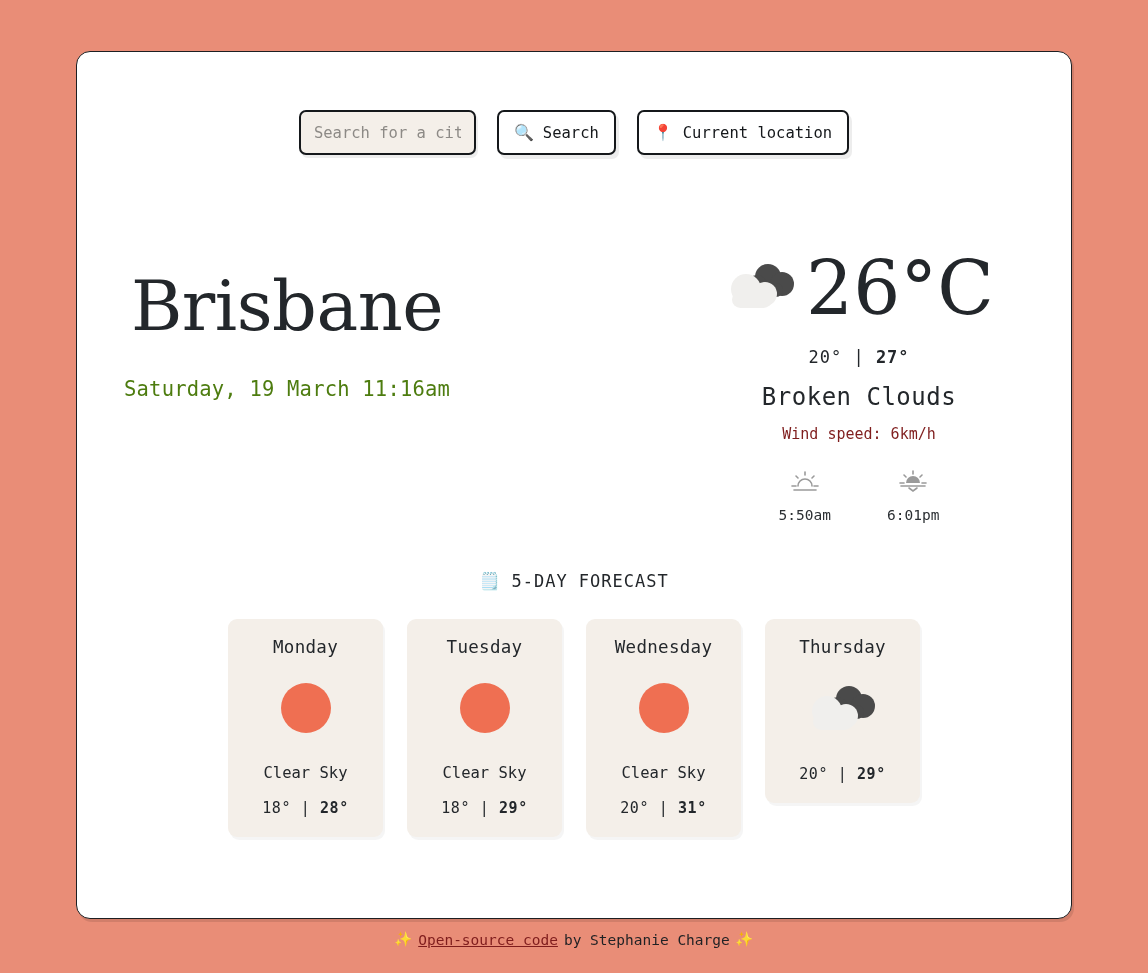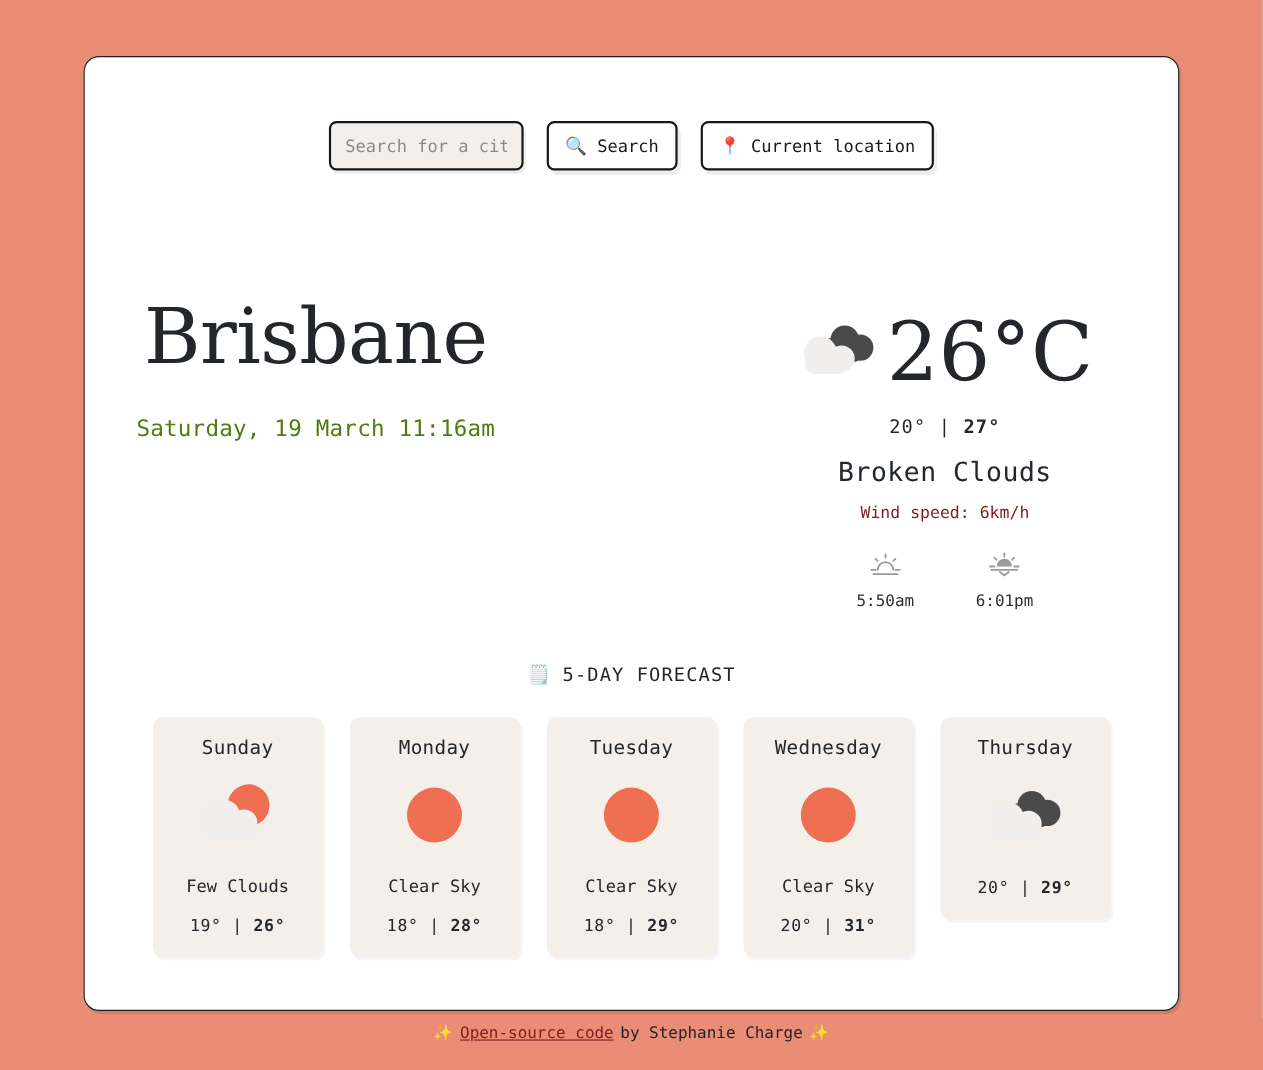--- a/index.html
+++ b/index.html
@@ -102,21 +102,20 @@
   .cond-block {
     display: flex;
     flex-direction: column;
     align-items: center;
     width: 330px;
   }
   .temp-row {
     display: flex;
     align-items: center;
     gap: 6px;
-    margin-top: 32px;
   }
   .big-temp {
     font-family: "DejaVu Serif", "Liberation Serif", serif;
     font-size: 74px;
     line-height: 1;
     color: #23272b;
     font-weight: 400;
   }
   .hilo {
     font-size: 17px;
@@ -306,39 +305,20 @@
     </div>
   </div>
 
   <div class="forecast-title">
     <span>🗒️</span>
     <span>5-DAY FORECAST</span>
   </div>
 
   <div class="forecast-row">
 
-    <div class="fc-card">
-      <div class="fc-day">Sunday</div>
-      <div class="fc-icon">
-        <svg width="82" height="62" viewBox="0 0 82 62">
-          <circle cx="51" cy="22" r="19" fill="#ef6f52"></circle>
-          <g fill="#f0efed">
-            <circle cx="28" cy="33" r="16"></circle>
-            <circle cx="47" cy="38" r="12"></circle>
-            <rect x="12" y="35" width="42" height="18" rx="9"></rect>
-          </g>
-        </svg>
-      </div>
-      <div class="fc-desc">Few Clouds</div>
-      <div class="fc-temps">
-        <span>19°</span>
-        <span>|</span>
-        <span class="hi">26°</span>
-      </div>
-    </div>
 
     <div class="fc-card">
       <div class="fc-day">Monday</div>
       <div class="fc-icon">
         <svg width="82" height="62" viewBox="0 0 82 62">
           <circle cx="41" cy="31" r="25" fill="#ef6f52"></circle>
         </svg>
       </div>
       <div class="fc-desc">Clear Sky</div>
       <div class="fc-temps">

